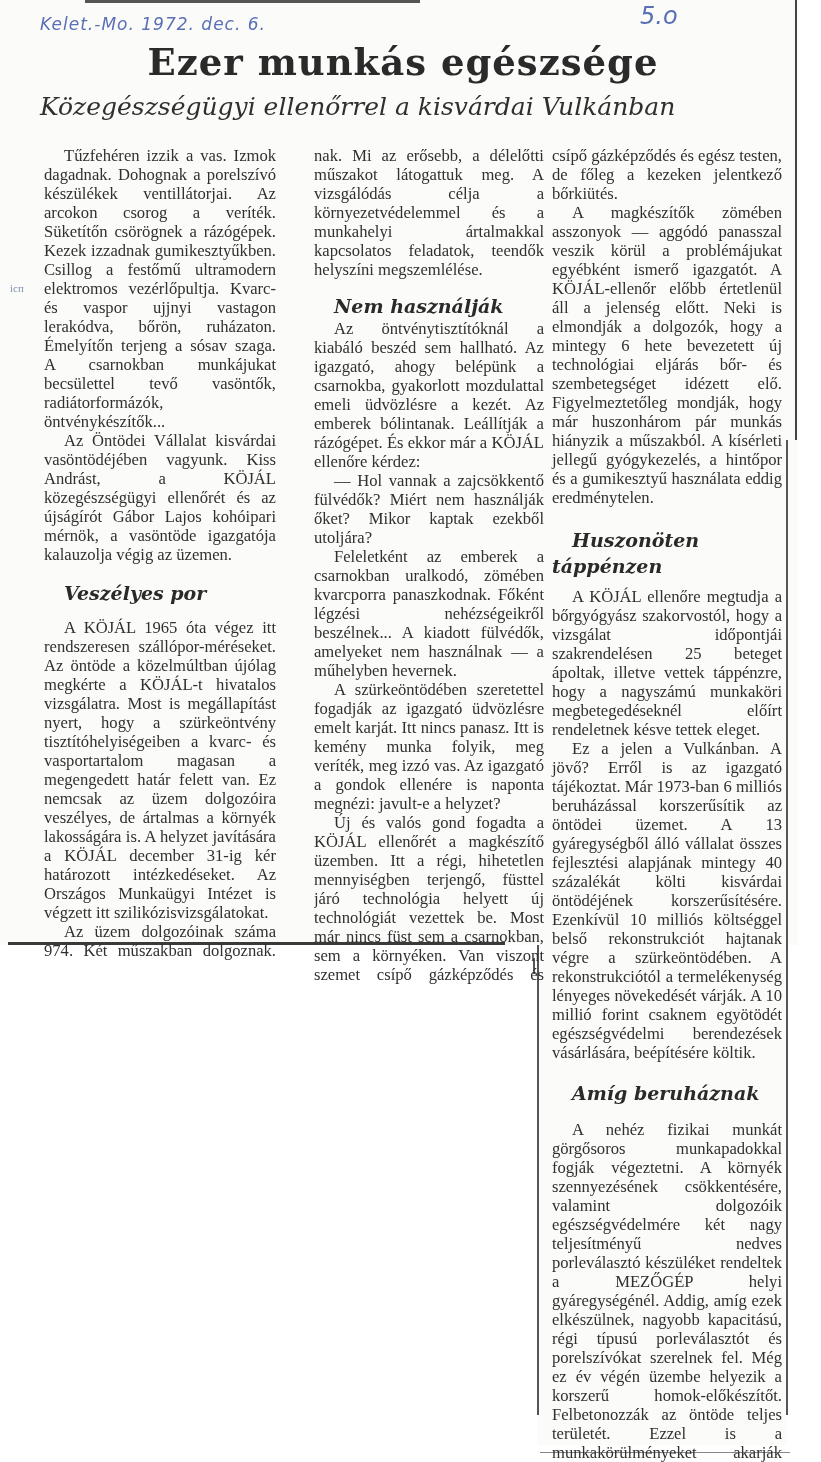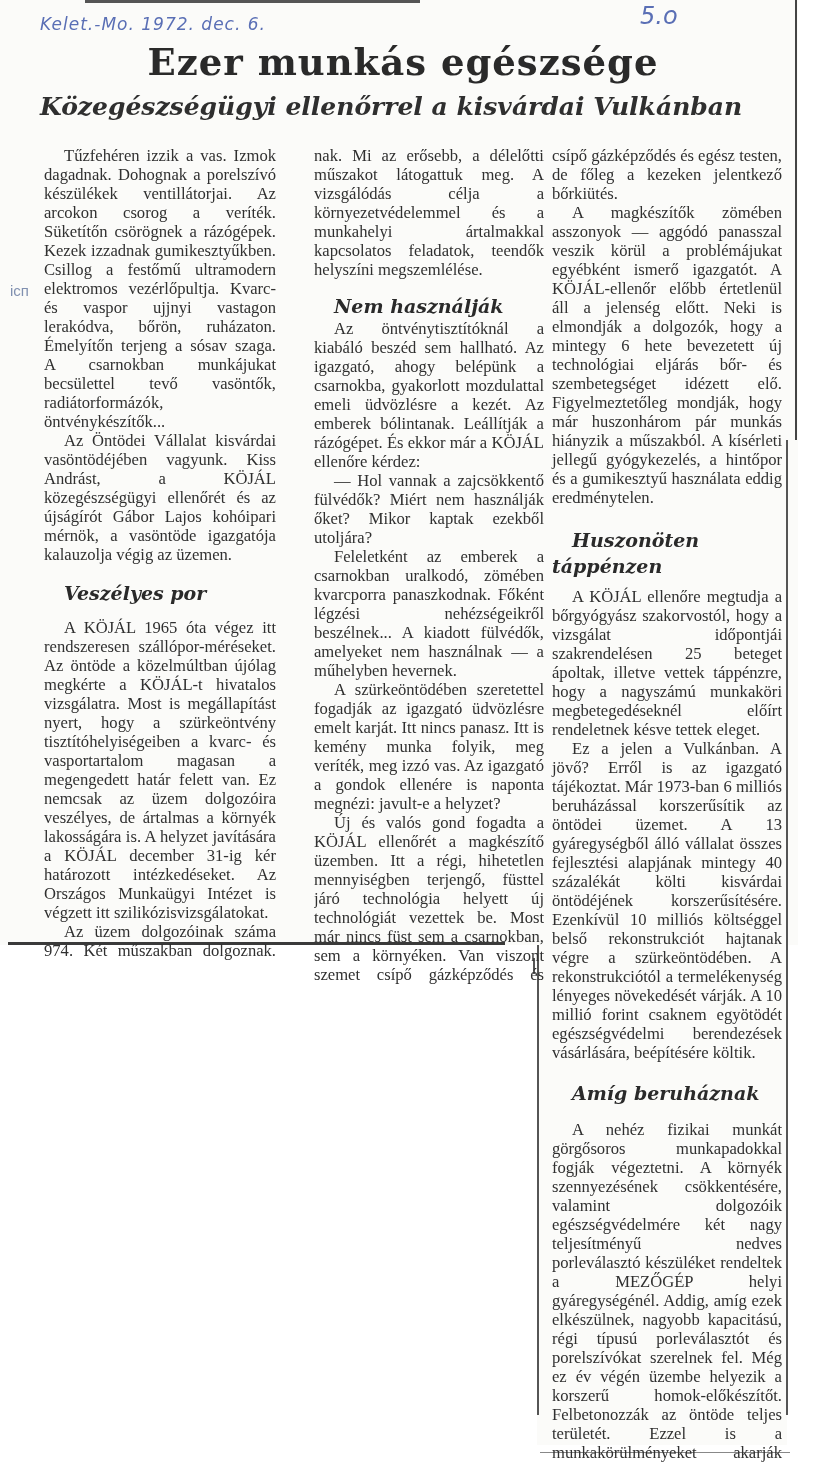--- a/index.html
+++ b/index.html
@@ -47,42 +47,42 @@
     font-family: "DejaVu Sans", sans-serif; font-style: italic;
     font-size: 24px; color: #5a6fb5;
   }
   .headline {
     position: absolute; left: 0; top: 36px; width: 798px; text-align: center;
     font-family: "DejaVu Serif", serif; font-weight: bold;
     font-size: 37px; color: #2a2a2a; letter-spacing: 1px;
   }
   .subhead {
     position: absolute; left: 40px; top: 92px; width: 760px;
-    font-family: "DejaVu Serif", serif; font-weight: bold; font-style: italic;
+    font-family: "DejaVu Serif", serif; font-weight: normal; font-style: italic;
     font-size: 25px; color: #2f2f2f; white-space: nowrap;
   }
   .col {
     position: absolute;
     font-family: "Liberation Serif", serif;
     font-size: 16.6px; line-height: 19px; color: #303030;
     text-align: justify; hyphens: manual;
   }
   .col p { margin: 0; text-indent: 20px; }
   .col p.noindent { text-indent: 0; }
   .col1 { left: 44px; top: 146px; width: 232px; }
   .col2 { left: 314px; top: 146px; width: 230px; }
   .col3 { left: 552px; top: 146px; width: 230px; }
   .sec-title {
     font-family: "DejaVu Serif", serif; font-weight: bold; font-style: italic;
     font-size: 19px; line-height: 26px; color: #2a2a2a;
     text-indent: 0; text-align: left; margin: 0;
   }
   .scan-mark {
     position: absolute; left: 10px; top: 282px;
-    font-family: Liberation Sans, sans-serif; font-size: 15px; color: #8090b0;
+    font-family: Liberation Serif, serif; font-size: 11px; color: #8090b0;
   }
   .scan-dash {
     position: absolute; left: 533px; top: 958px; width: 2px; height: 16px; background: #555;
   }
 </style>
 </head>
 <body>
 
 <div class="clip-top"></div>
 <div class="clip-side"></div>

